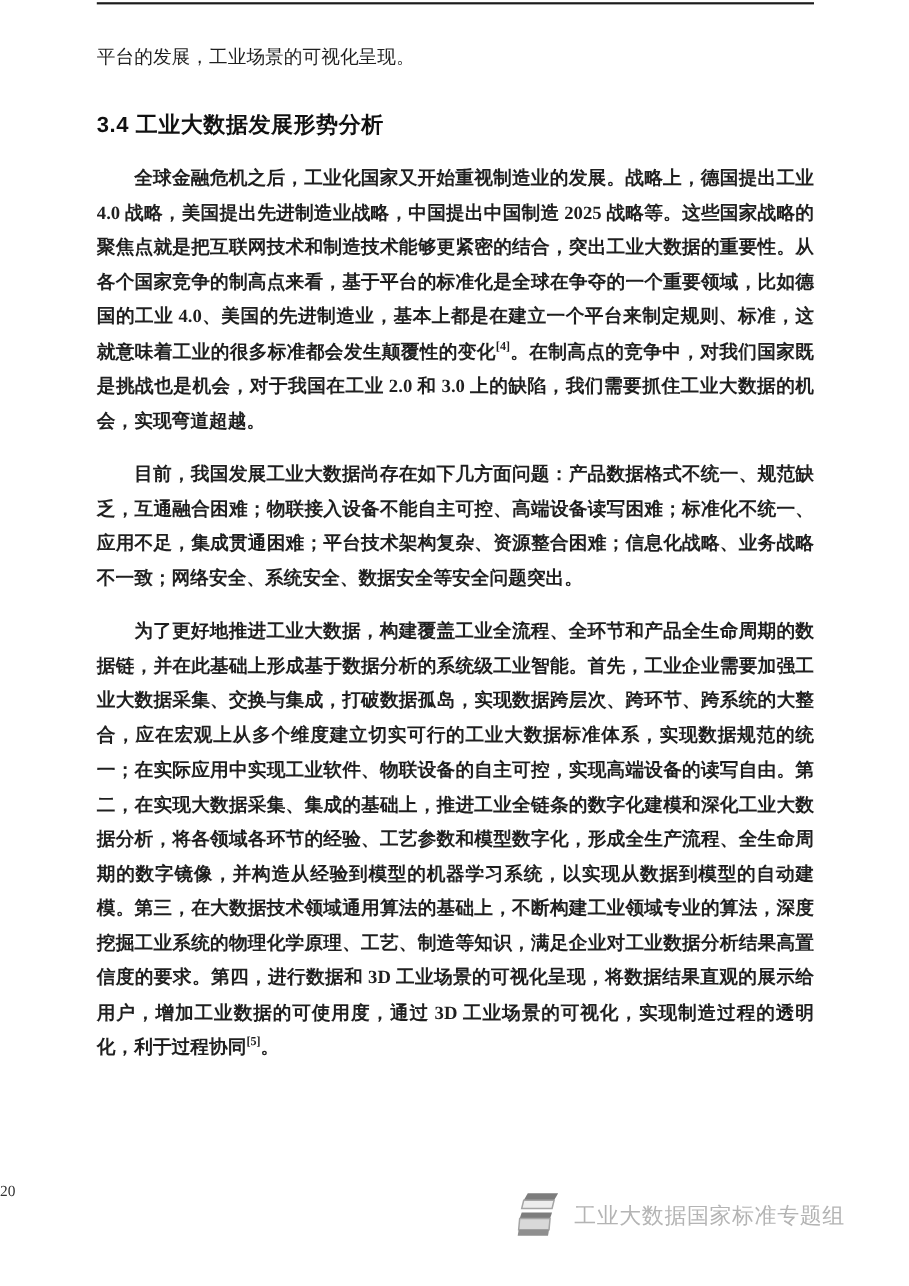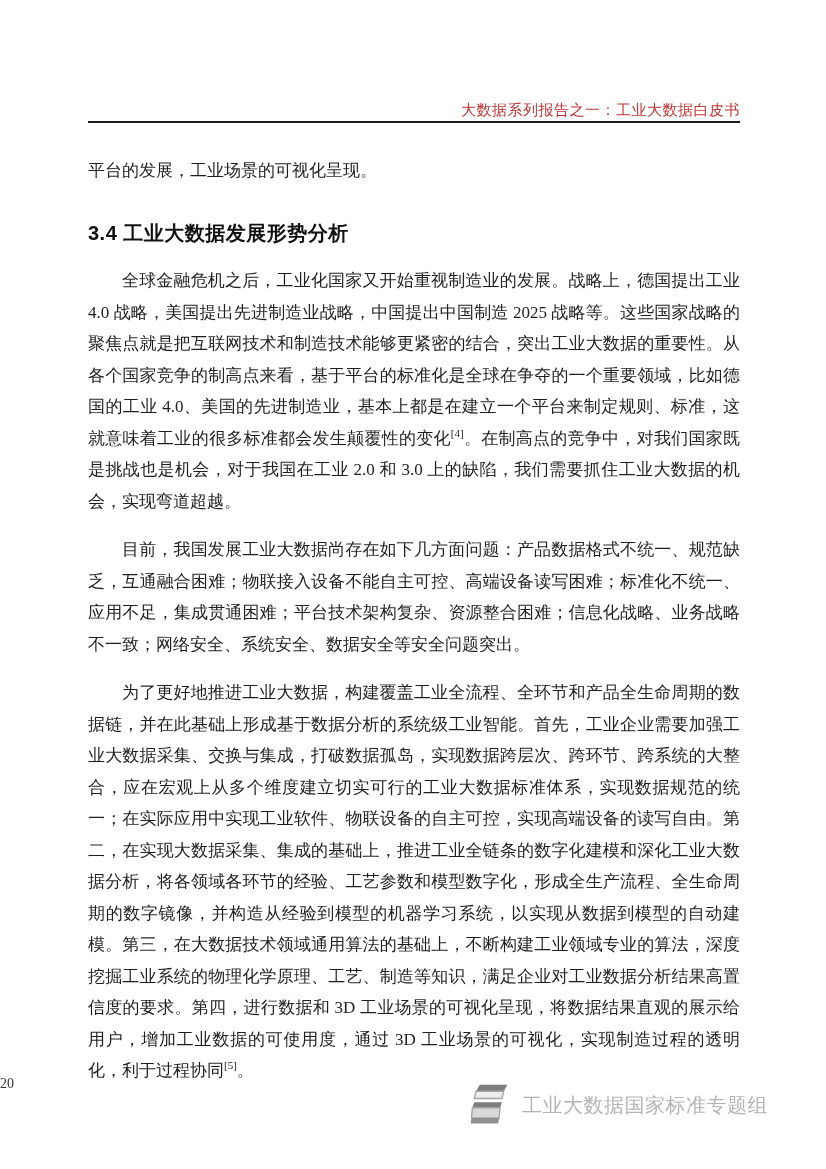--- a/index.html
+++ b/index.html
@@ -48,20 +48,21 @@
     color: #111111;
     letter-spacing: 0.5px;
   }
   .body-para {
     margin-top: 14px;
     font-size: 17px;
     line-height: 31.5px;
     text-align: justify;
     text-indent: 2em;
     word-break: break-all;
+    font-weight: bold;
   }
   .body-para + .body-para {
     margin-top: 16px;
   }
   .citation-ref {
     font-size: 11px;
     vertical-align: super;
     line-height: 0;
   }
   .page-number {
@@ -92,21 +93,20 @@
   .logo-icon-svg {
     display: block;
   }
 </style>
 </head>
 <body>
 
 <div class="page">
   <div class="content">
 
-    <div class="running-header">大数据系列报告之一：工业大数据白皮书</div>
     <hr class="header-rule">
 
     <p class="leading-para">平台的发展，工业场景的可视化呈现。</p>
 
     <h2 class="section-heading">3.4 工业大数据发展形势分析</h2>
 
     <p class="body-para"><span>全球金融危机之后，工业化国家又开始重视制造业的发展。战略上，德国提出工业 4.0 战略，美国提出先进制造业战略，中国提出中国制造 2025 战略等。这些国家战略的聚焦点就是把互联网技术和制造技术能够更紧密的结合，突出工业大数据的重要性。从各个国家竞争的制高点来看，基于平台的标准化是全球在争夺的一个重要领域，比如德国的工业 4.0、美国的先进制造业，基本上都是在建立一个平台来制定规则、标准，这就意味着工业的很多标准都会发生颠覆性的变化</span><span class="citation-ref">[4]</span><span>。在制高点的竞争中，对我们国家既是挑战也是机会，对于我国在工业 2.0 和 3.0 上的缺陷，我们需要抓住工业大数据的机会，实现弯道超越。</span></p>
 
     <p class="body-para">目前，我国发展工业大数据尚存在如下几方面问题：产品数据格式不统一、规范缺乏，互通融合困难；物联接入设备不能自主可控、高端设备读写困难；标准化不统一、应用不足，集成贯通困难；平台技术架构复杂、资源整合困难；信息化战略、业务战略不一致；网络安全、系统安全、数据安全等安全问题突出。</p>
 

